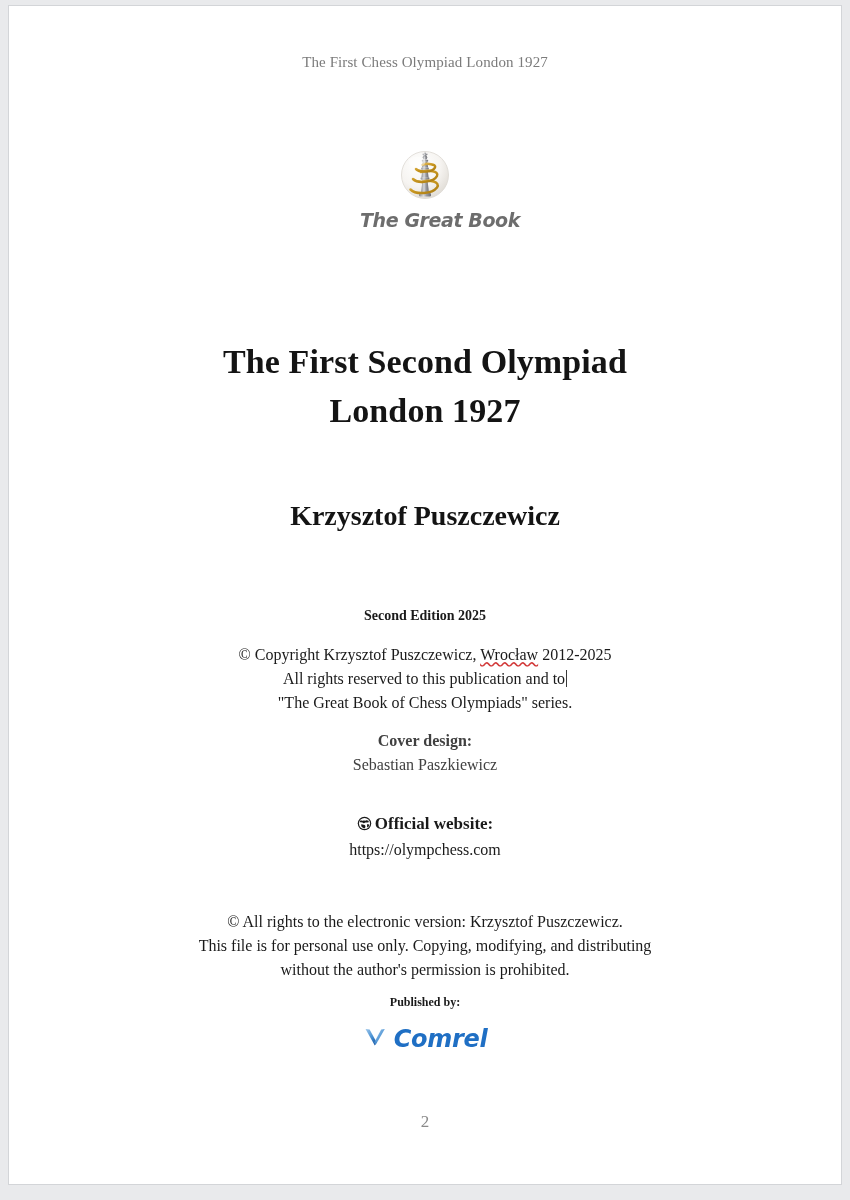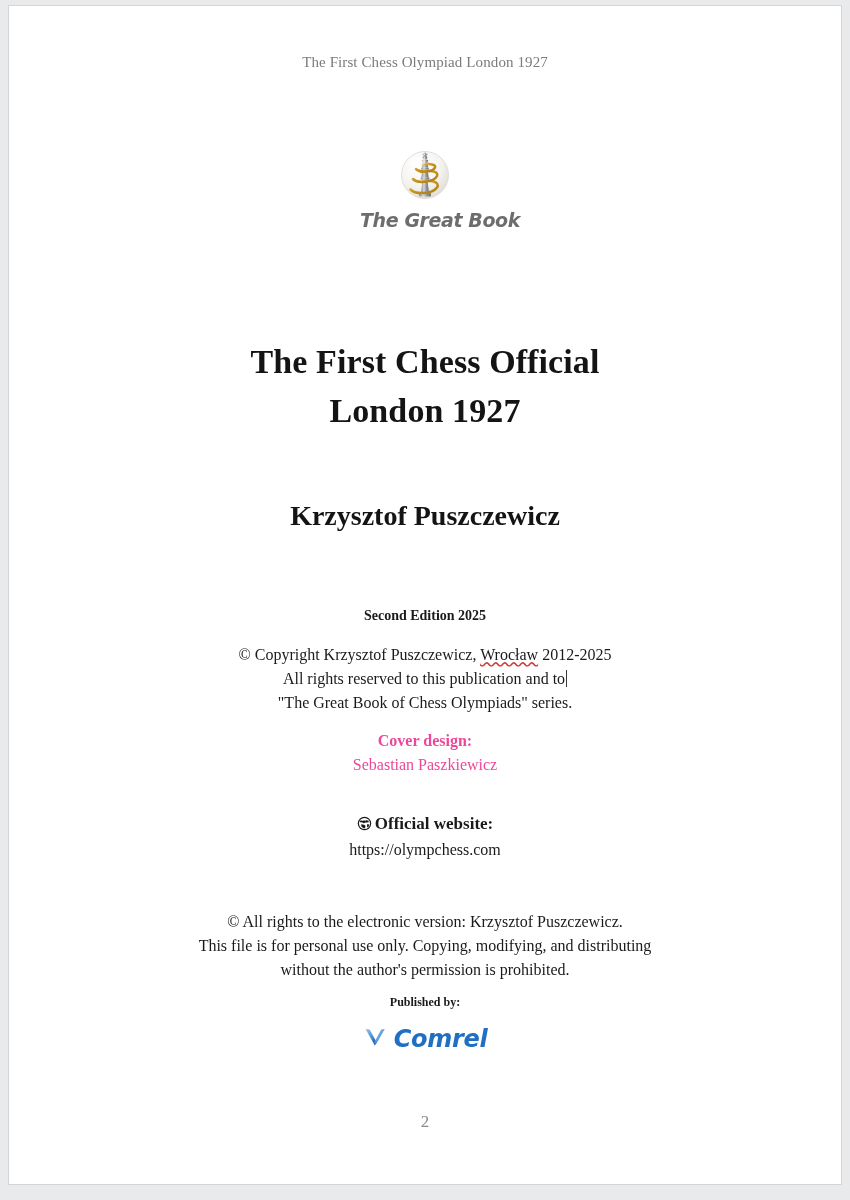--- a/index.html
+++ b/index.html
@@ -157,21 +157,21 @@
   
   .cover-design {
     position: absolute;
     top: 723px;
     left: 0;
     width: 100%;
     text-align: center;
     font-family: "Liberation Serif", serif;
     font-size: 16px;
     line-height: 24px;
-    color: #ec4899;
+    color: #404040;
   }
   .cover-design .lbl { font-weight: bold; }
 
   
   .website {
     position: absolute;
     top: 806px;
     left: 0;
     width: 100%;
     text-align: center;
@@ -296,21 +296,21 @@
             </g>
             <ellipse cx="21" cy="16" rx="8.5" ry="5.5" fill="#ffffff" opacity="0.42"></ellipse>
           </svg>
         </div>
         <div class="logo-wordmark">
           <div>The Great Book</div>
         </div>
       </div>
 
       <div class="doc-title">
-        <div>The First Chess Official</div>
+        <div>The First Second Olympiad</div>
         <div>London 1927</div>
       </div>
 
       <div class="doc-author">Krzysztof Puszczewicz</div>
 
       <div class="edition">Second Edition 2025</div>
 
       <div class="copyright-block">
         <div><span>© Copyright Krzysztof Puszczewicz, </span><span class="misspelled">Wrocław</span><span> 2012-2025</span></div>
         <div><span>All rights reserved to this publication and to</span><span class="caret"></span></div>

